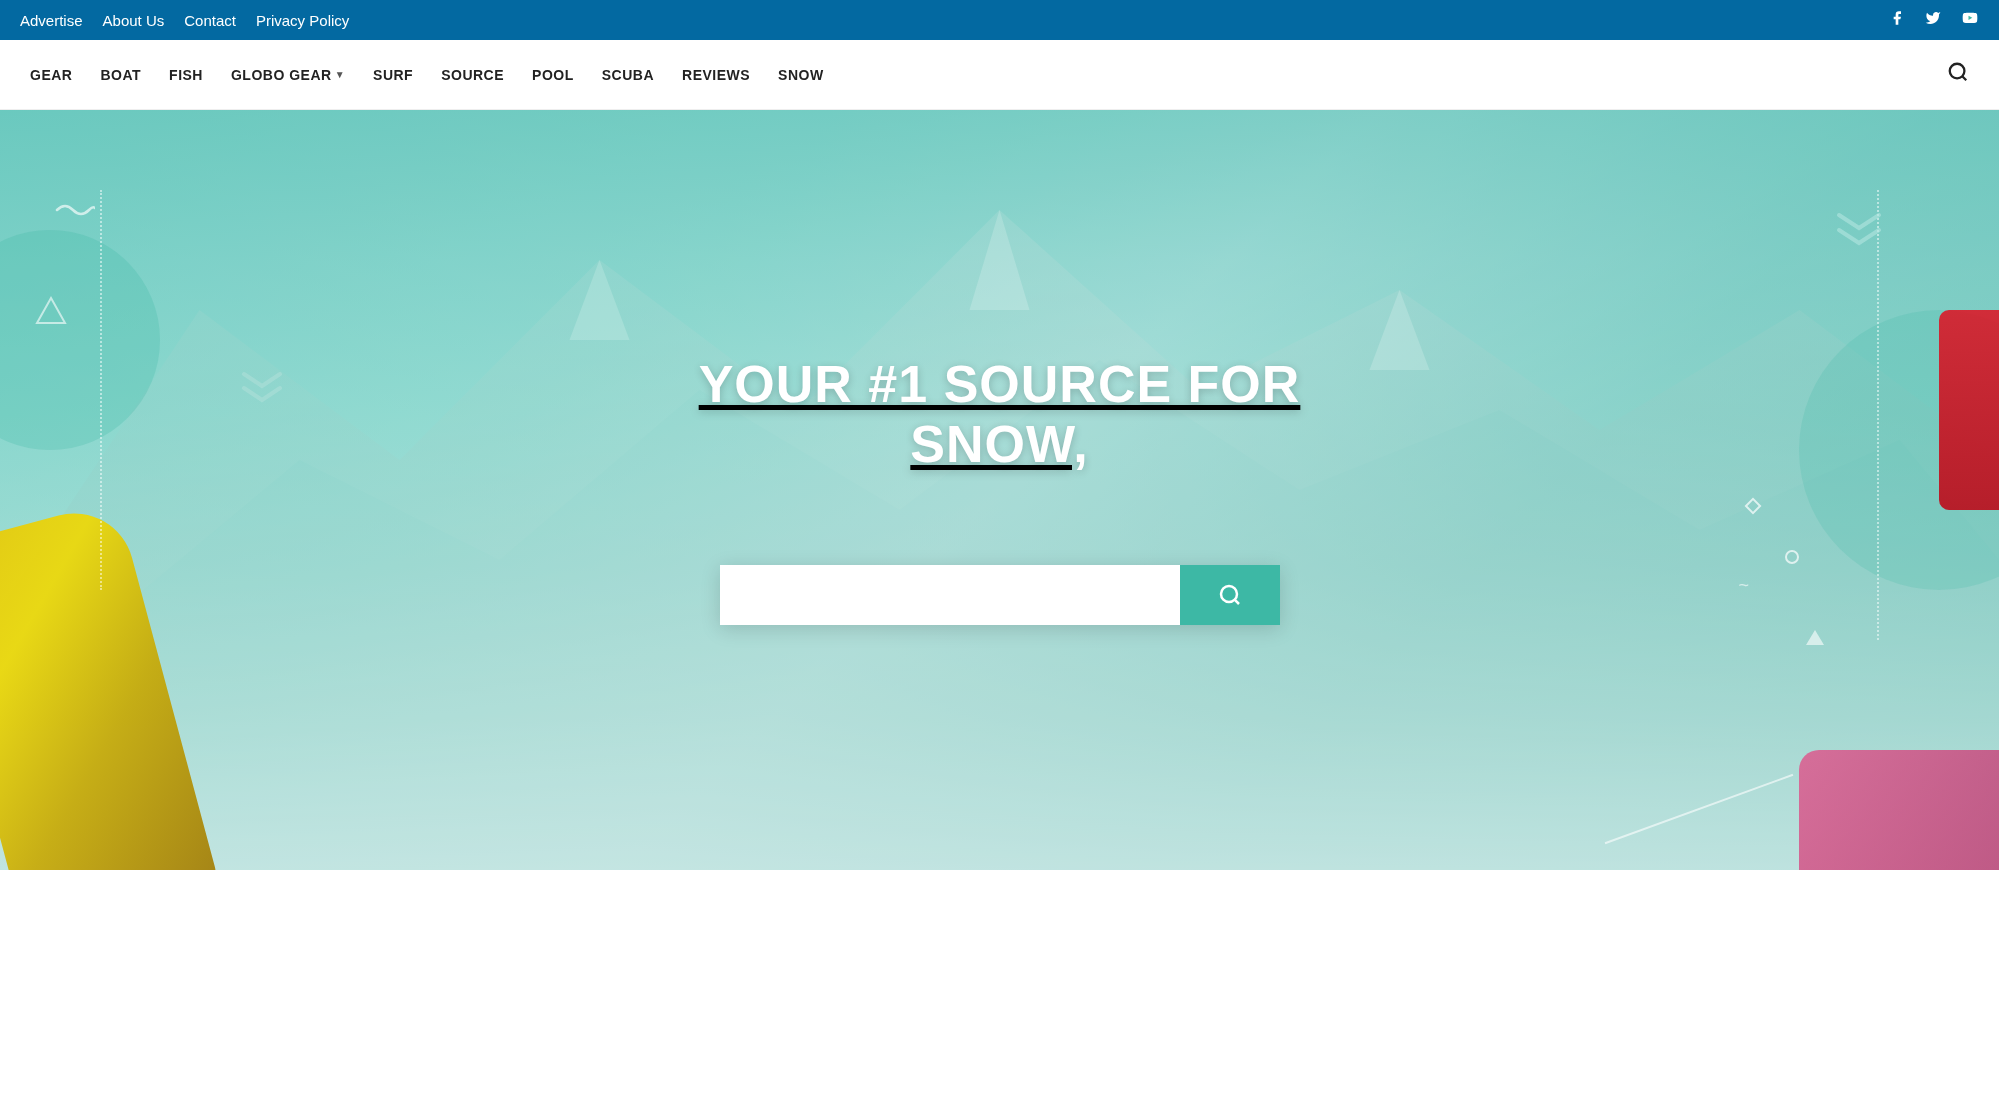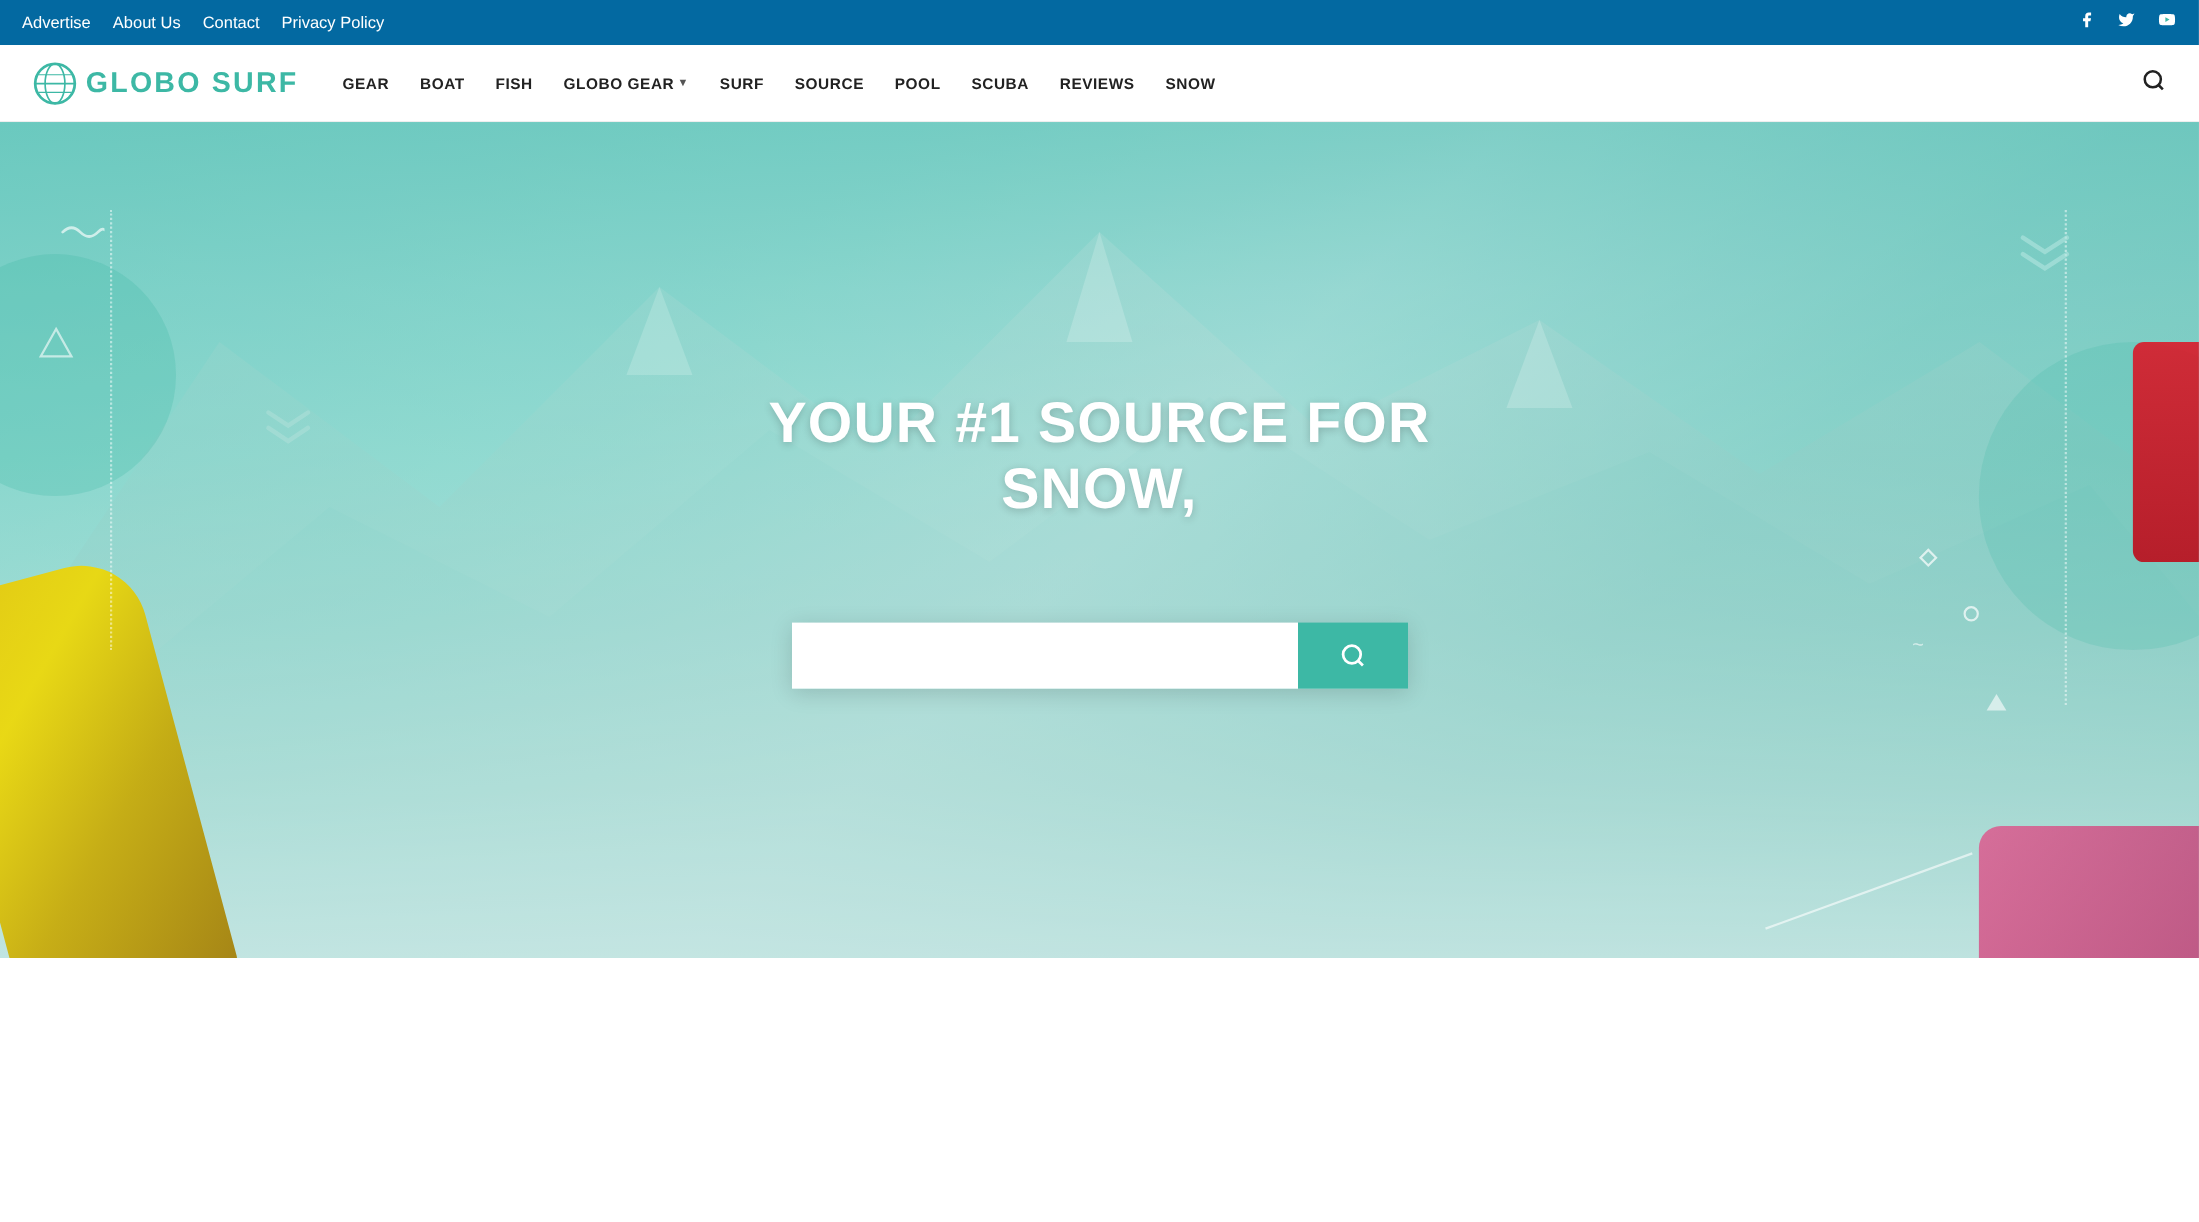--- a/index.html
+++ b/index.html
@@ -177,20 +177,21 @@
 
     
     #hero-content {
       position: relative;
       z-index: 10;
       text-align: center;
       display: flex;
       flex-direction: column;
       align-items: center;
       gap: 30px;
+      text-decoration: underline;
     }
 
     #hero-headline {
       font-size: 52px;
       font-weight: 900;
       color: white;
       text-shadow: 0 2px 8px rgba(0,0,0,0.2);
       line-height: 1.15;
       max-width: 700px;
       letter-spacing: 1px;
@@ -308,32 +309,20 @@
     <span class="social-icon">
       <svg width="18" height="16" viewBox="0 0 24 24" fill="white">
           <path d="M22.54 6.42a2.78 2.78 0 0 0-1.95-1.96C18.88 4 12 4 12 4s-6.88 0-8.59.46a2.78 2.78 0 0 0-1.95 1.96A29 29 0 0 0 1 11.75a29 29 0 0 0 .46 5.33A2.78 2.78 0 0 0 3.41 19.1C5.12 19.56 12 19.56 12 19.56s6.88 0 8.59-.46a2.78 2.78 0 0 0 1.95-1.95 29 29 0 0 0 .46-5.29 29 29 0 0 0-.46-5.44z"></path>
           <polygon fill="#3db8a5" points="9.75,15.02 15.5,11.75 9.75,8.48 9.75,15.02"></polygon>
         </svg>
     </span>
   </div>
 </div>
 
 <nav id="main-nav">
-  <a id="logo" href="#">
-    <svg id="logo-globe" viewBox="0 0 40 40">
-      <circle cx="20" cy="20" r="18" fill="none" stroke="#3db8a5" stroke-width="2.5"></circle>
-      <ellipse cx="20" cy="20" rx="9" ry="18" fill="none" stroke="#3db8a5" stroke-width="1.5"></ellipse>
-      <line x1="2" y1="20" x2="38" y2="20" stroke="#3db8a5" stroke-width="1.5"></line>
-      <line x1="5" y1="12" x2="35" y2="12" stroke="#3db8a5" stroke-width="1"></line>
-      <line x1="5" y1="28" x2="35" y2="28" stroke="#3db8a5" stroke-width="1"></line>
-    </svg>
-    <div id="logo-text">
-      <span style="color:#3db8a5; font-size:26px; font-weight:900; letter-spacing:2px;">GLOBO SURF</span>
-    </div>
-  </a>
 
   <div id="nav-links">
     <a class="nav-item">GEAR</a>
     <a class="nav-item">BOAT</a>
     <a class="nav-item">FISH</a>
     <a class="nav-item">
       <span>GLOBO GEAR</span>
       <span class="dropdown-arrow">▼</span>
     </a>
     <a class="nav-item">SURF</a>

